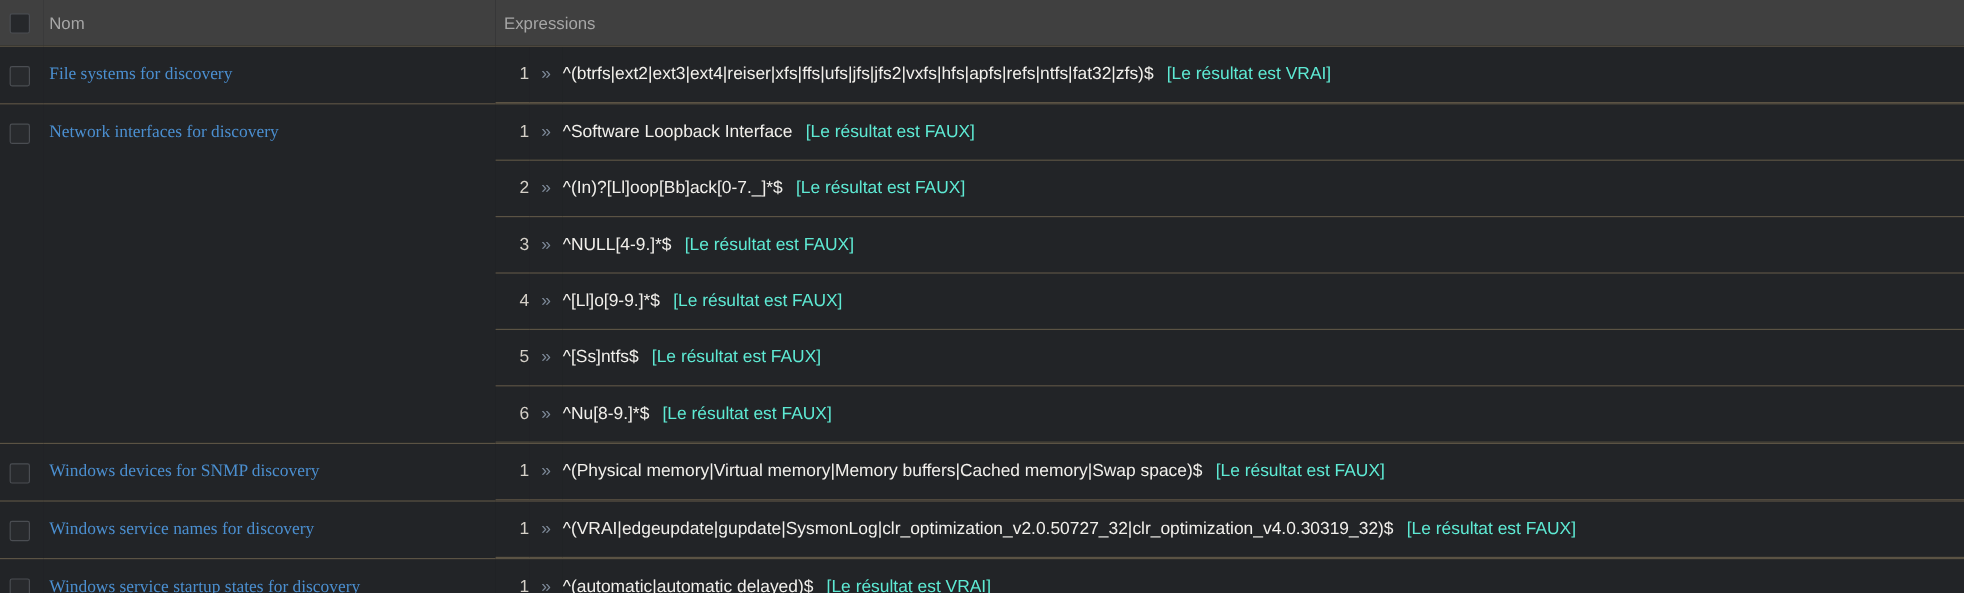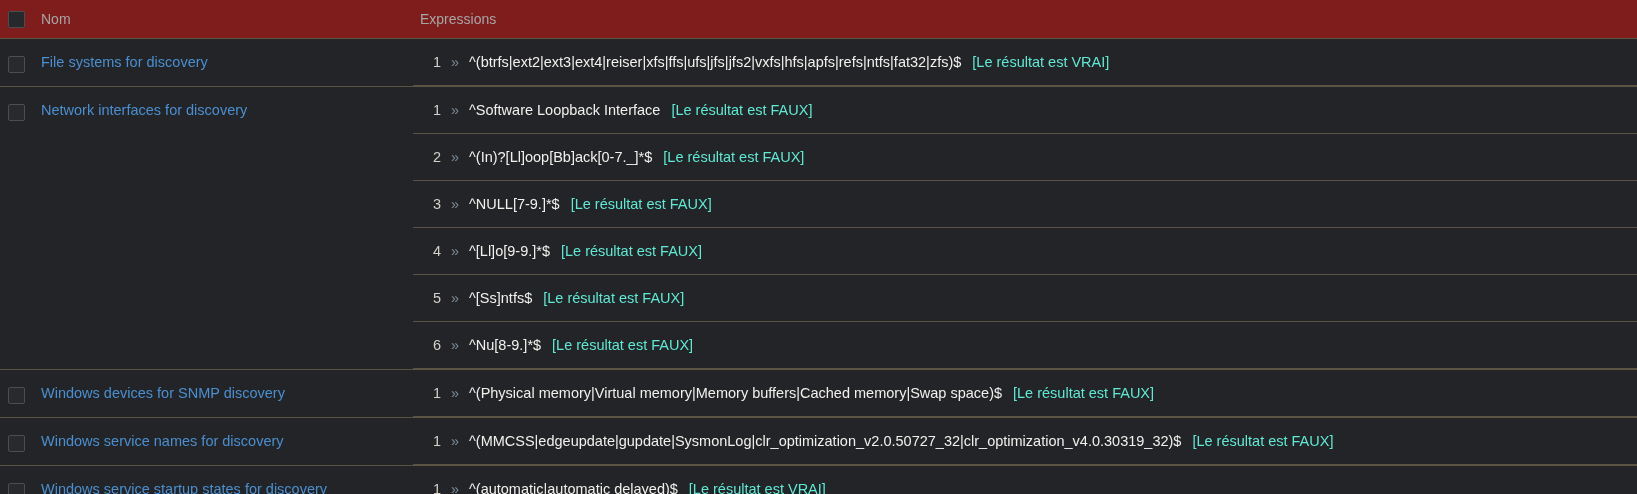--- a/index.html
+++ b/index.html
@@ -20,21 +20,21 @@
     width: 100%;
     border-collapse: collapse;
     table-layout: fixed;
   }
   col.col-check { width: 36px; }
   col.col-name  { width: 377px; }
   col.col-expr  { width: auto; }
 
   
   thead th {
-    background: #7f1d1d;
+    background: #404040;
     text-align: left;
     font-weight: normal;
     font-size: 14px;
     color: #a6a6a6;
     padding: 0;
     height: 38px;
     vertical-align: middle;
     border-bottom: 1px solid #5b5344;
   }
   thead th.h-check { padding-left: 8px; }
@@ -65,20 +65,21 @@
     background: #222427;
   }
   td.c-check {
     padding-left: 8px;
     padding-top: 16px;
   }
   td.c-name {
     padding-left: 5px;
     padding-top: 14px;
     padding-bottom: 14px;
+    font-family: Liberation Serif, serif;
   }
   td.c-expr {
     padding: 0;
   }
   a.name-link {
     color: #4b8fd0;
     font-size: 14.5px;
     text-decoration: none;
     line-height: 18px;
     cursor: pointer;
@@ -179,21 +180,21 @@
                   <td class="e-txt"><span>^Software Loopback Interface</span><span class="res">[Le résultat est FAUX]</span></td>
                 </tr>
                 <tr>
                   <td class="e-num">2</td>
                   <td class="e-arr">»</td>
                   <td class="e-txt"><span>^(In)?[Ll]oop[Bb]ack[0-7._]*$</span><span class="res">[Le résultat est FAUX]</span></td>
                 </tr>
                 <tr>
                   <td class="e-num">3</td>
                   <td class="e-arr">»</td>
-                  <td class="e-txt"><span>^NULL[7-9.]*$</span><span class="res">[Le résultat est FAUX]</span></td>
+                  <td class="e-txt"><span>^NULL[4-9.]*$</span><span class="res">[Le résultat est FAUX]</span></td>
                 </tr>
                 <tr>
                   <td class="e-num">4</td>
                   <td class="e-arr">»</td>
                   <td class="e-txt"><span>^[Ll]o[9-9.]*$</span><span class="res">[Le résultat est FAUX]</span></td>
                 </tr>
                 <tr>
                   <td class="e-num">5</td>
                   <td class="e-arr">»</td>
                   <td class="e-txt"><span>^[Ss]ntfs$</span><span class="res">[Le résultat est FAUX]</span></td>
@@ -234,21 +235,21 @@
             <table class="expr-list">
               <colgroup>
                 <col class="e-num">
                 <col class="e-arr">
                 <col class="e-txt">
               </colgroup>
               <tbody>
                 <tr>
                   <td class="e-num">1</td>
                   <td class="e-arr">»</td>
-                  <td class="e-txt"><span>^(MMCSS|edgeupdate|gupdate|SysmonLog|clr_optimization_v2.0.50727_32|clr_optimization_v4.0.30319_32)$</span><span class="res">[Le résultat est FAUX]</span></td>
+                  <td class="e-txt"><span>^(VRAI|edgeupdate|gupdate|SysmonLog|clr_optimization_v2.0.50727_32|clr_optimization_v4.0.30319_32)$</span><span class="res">[Le résultat est FAUX]</span></td>
                 </tr>
               </tbody>
             </table>
           </td>
         </tr>
         <tr>
           <td class="c-check"><span class="cb"></span></td>
           <td class="c-name"><a class="name-link">Windows service startup states for discovery</a></td>
           <td class="c-expr">
             <table class="expr-list">

